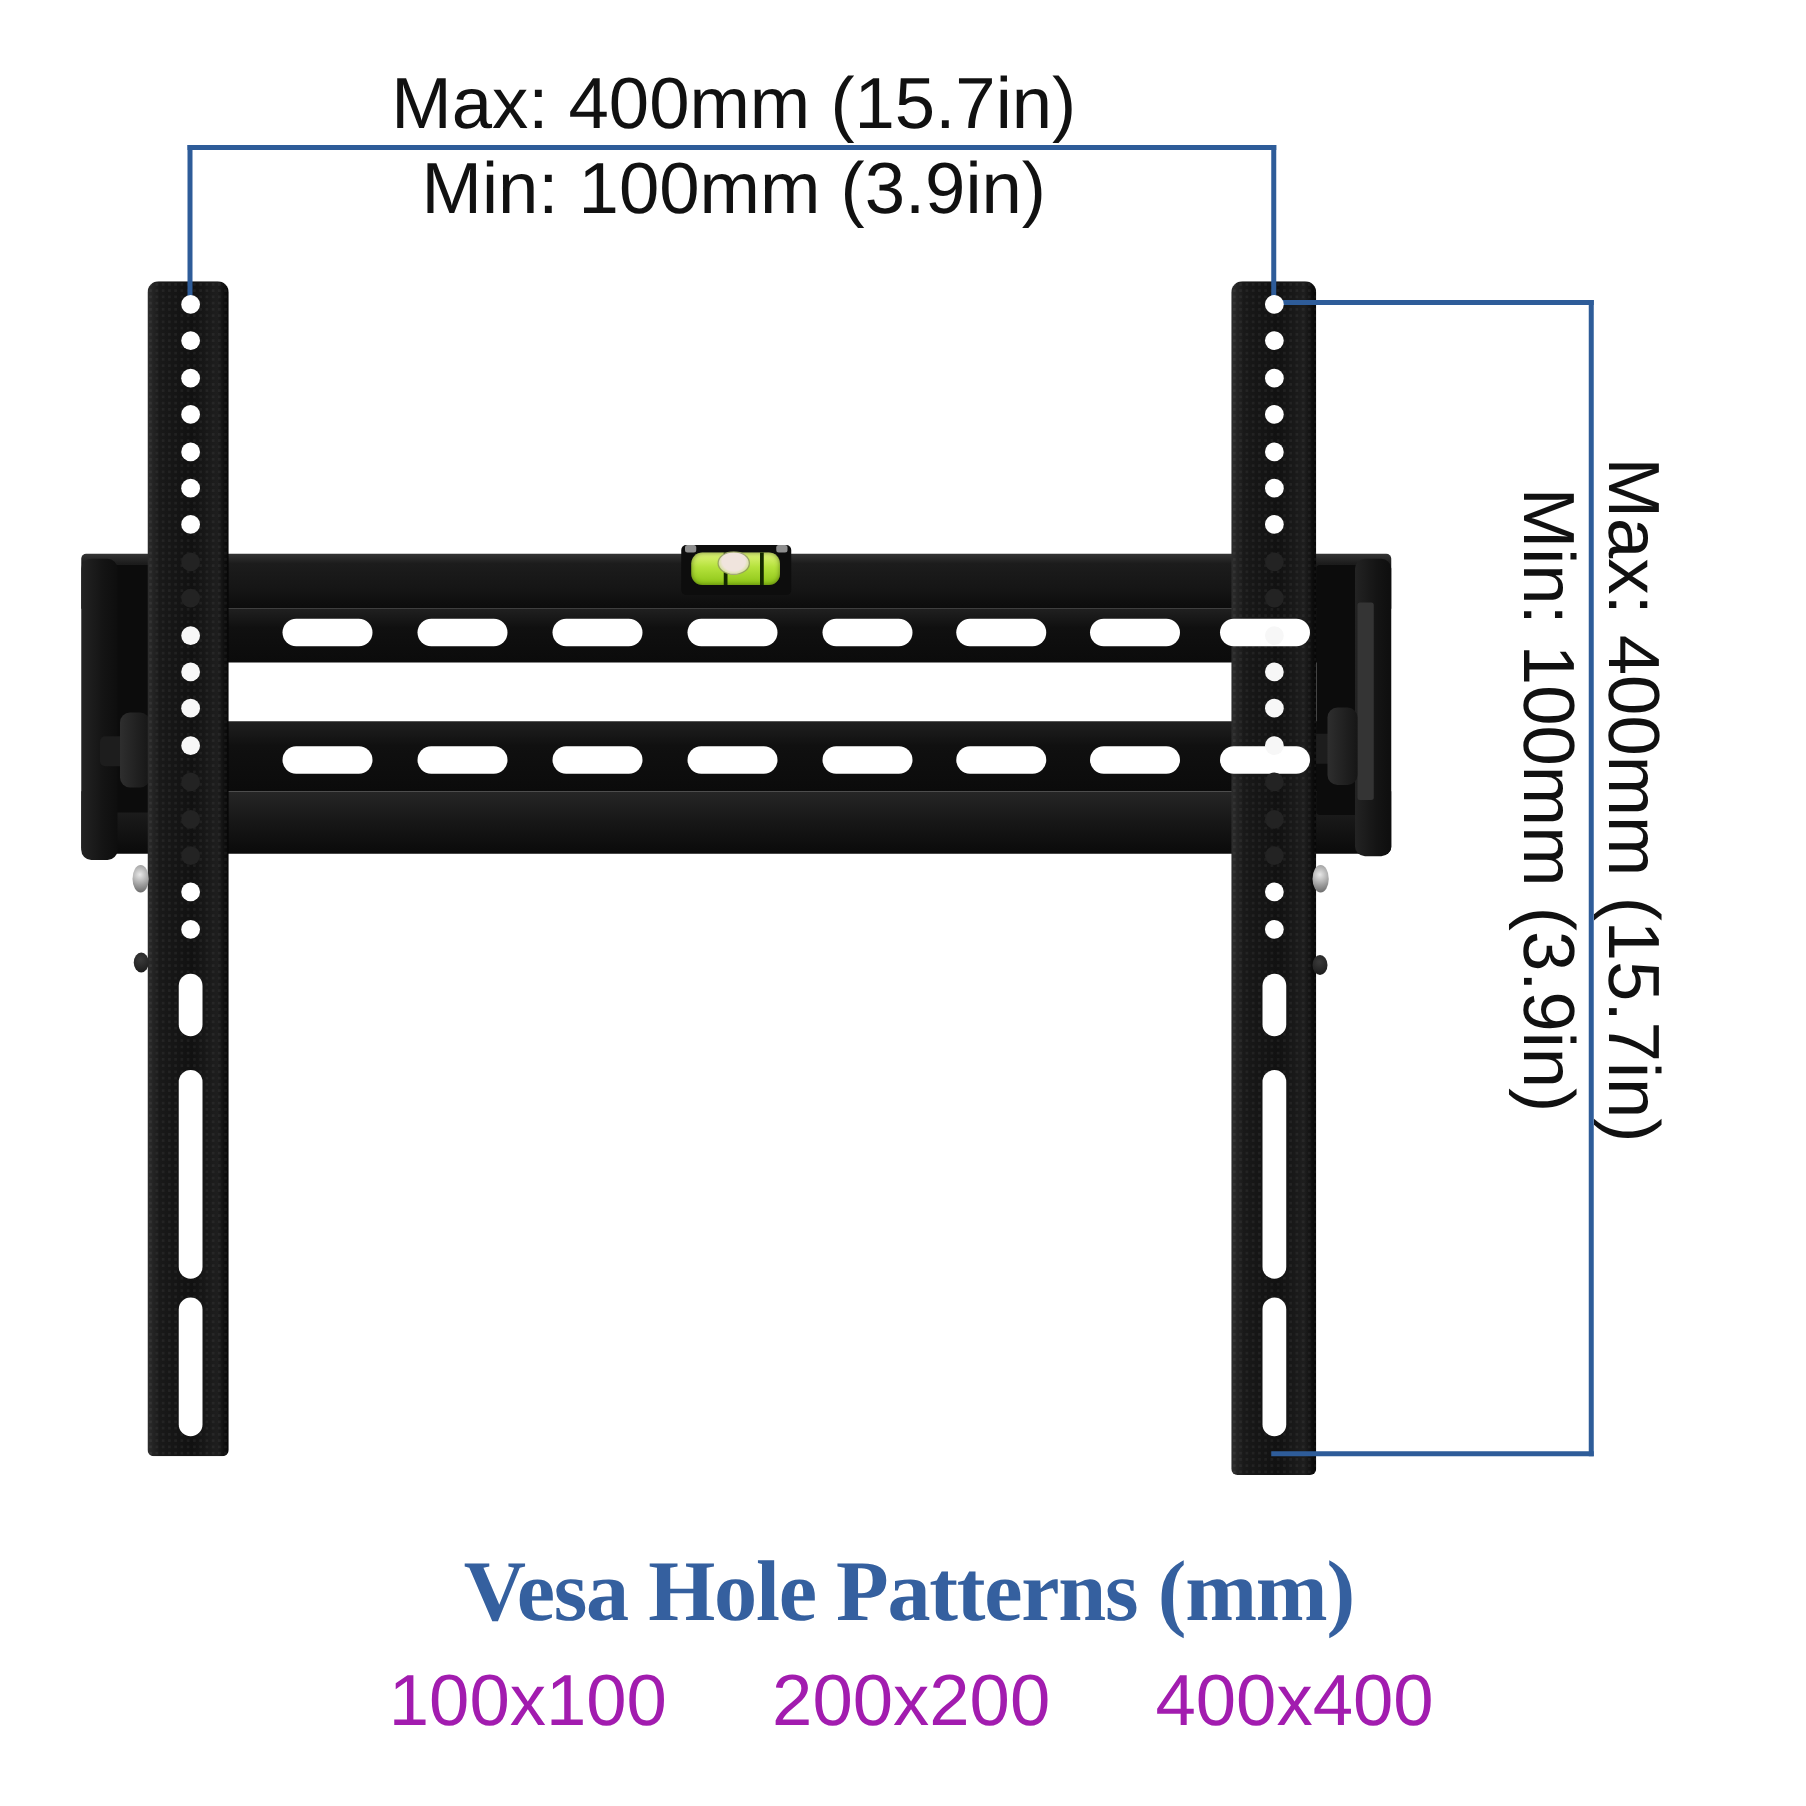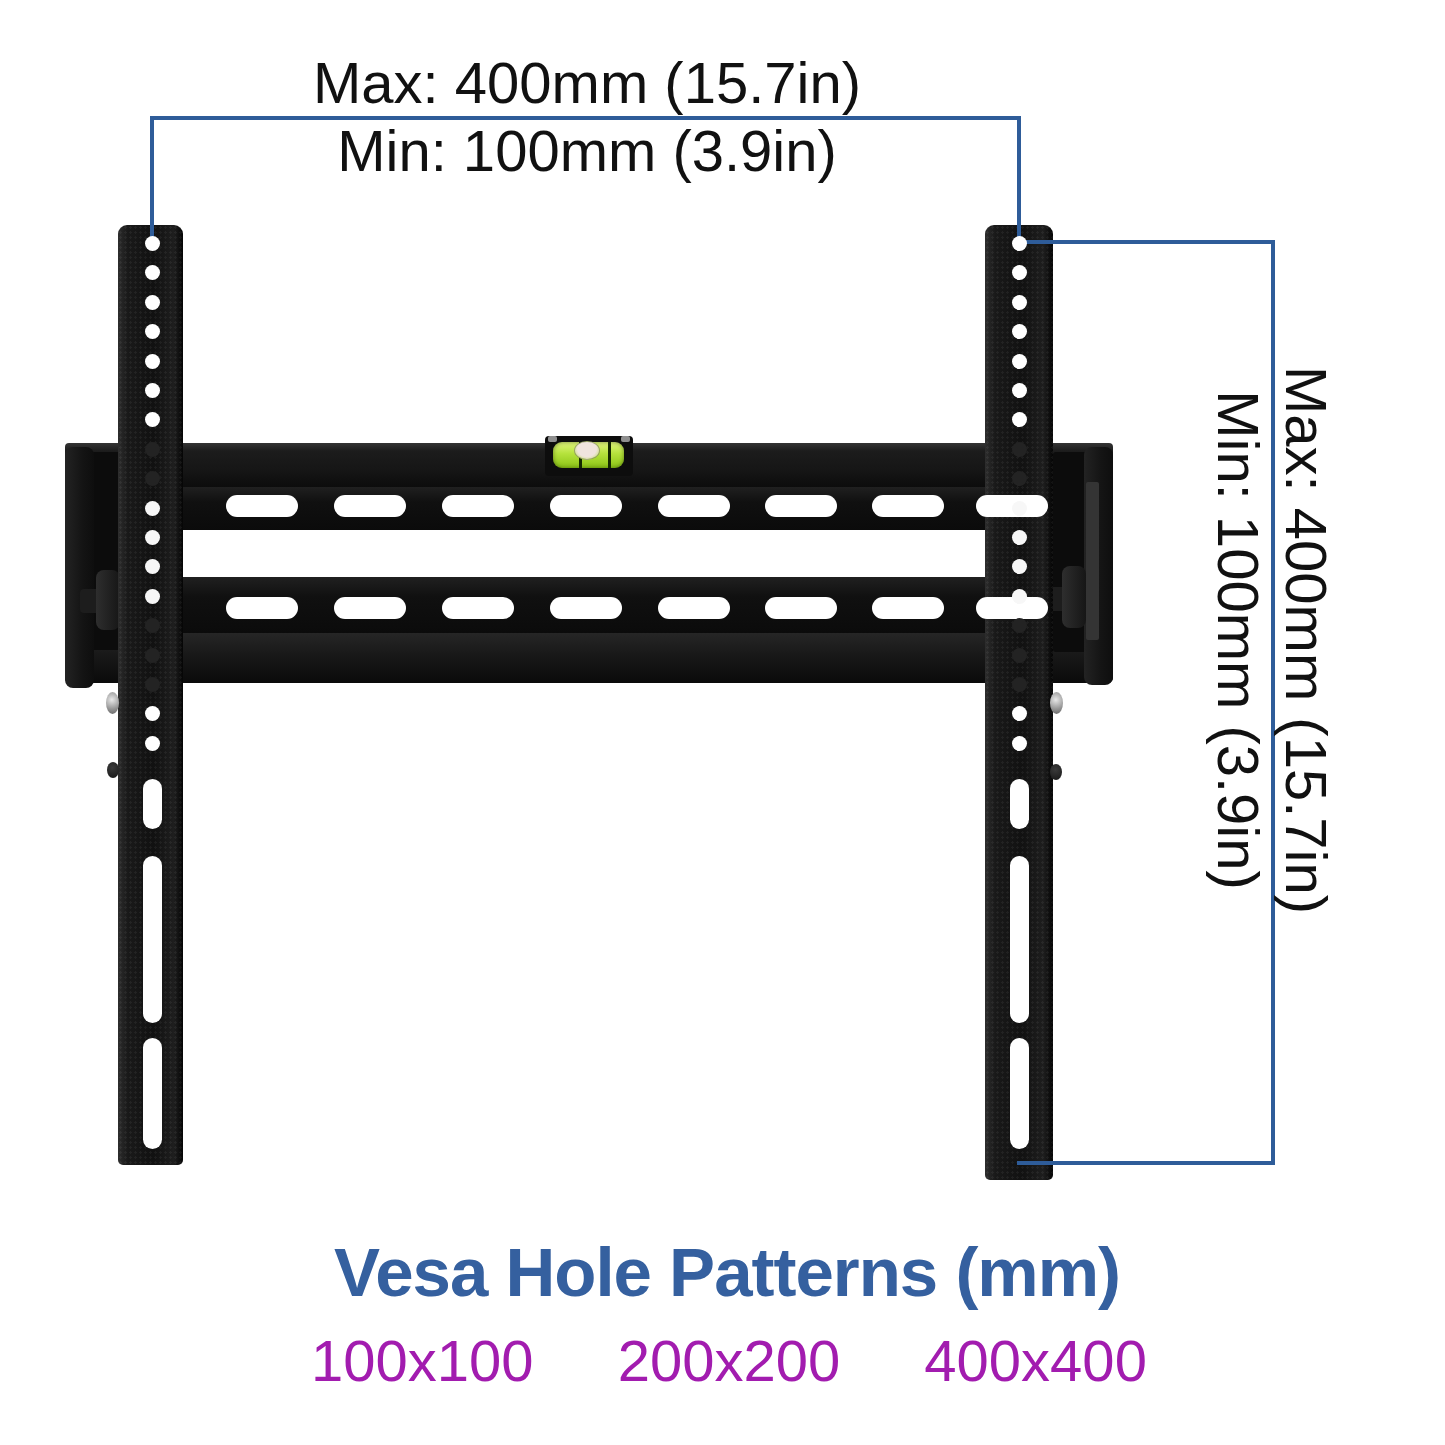--- a/index.html
+++ b/index.html
@@ -78,21 +78,21 @@
     background:radial-gradient(circle at 45% 35%,#e8e8e8,#9a9a9a 55%,#5f5f5f);
   }
   .screw-dark{
     position:absolute;width:12px;height:16px;border-radius:50%;
     background:radial-gradient(circle at 45% 35%,#3a3a3a,#161616);
   }
   
   .heading{
     position:absolute;left:227px;top:1236px;width:1000px;
     color:#35609f;font-size:69px;line-height:74px;font-weight:bold;
-    text-align:center;white-space:nowrap;letter-spacing:-1px;
+    text-align:center;white-space:nowrap;letter-spacing:-1px;font-family:Liberation Serif, serif;
   }
   .patterns-row{
     position:absolute;left:277px;top:1331px;width:900px;
     color:#a21caf;font-size:58px;line-height:60px;text-align:center;white-space:nowrap;
   }
   .patterns-row span{display:inline-block;margin:0 34px;}
 </style>
 </head>
 <body>
 

